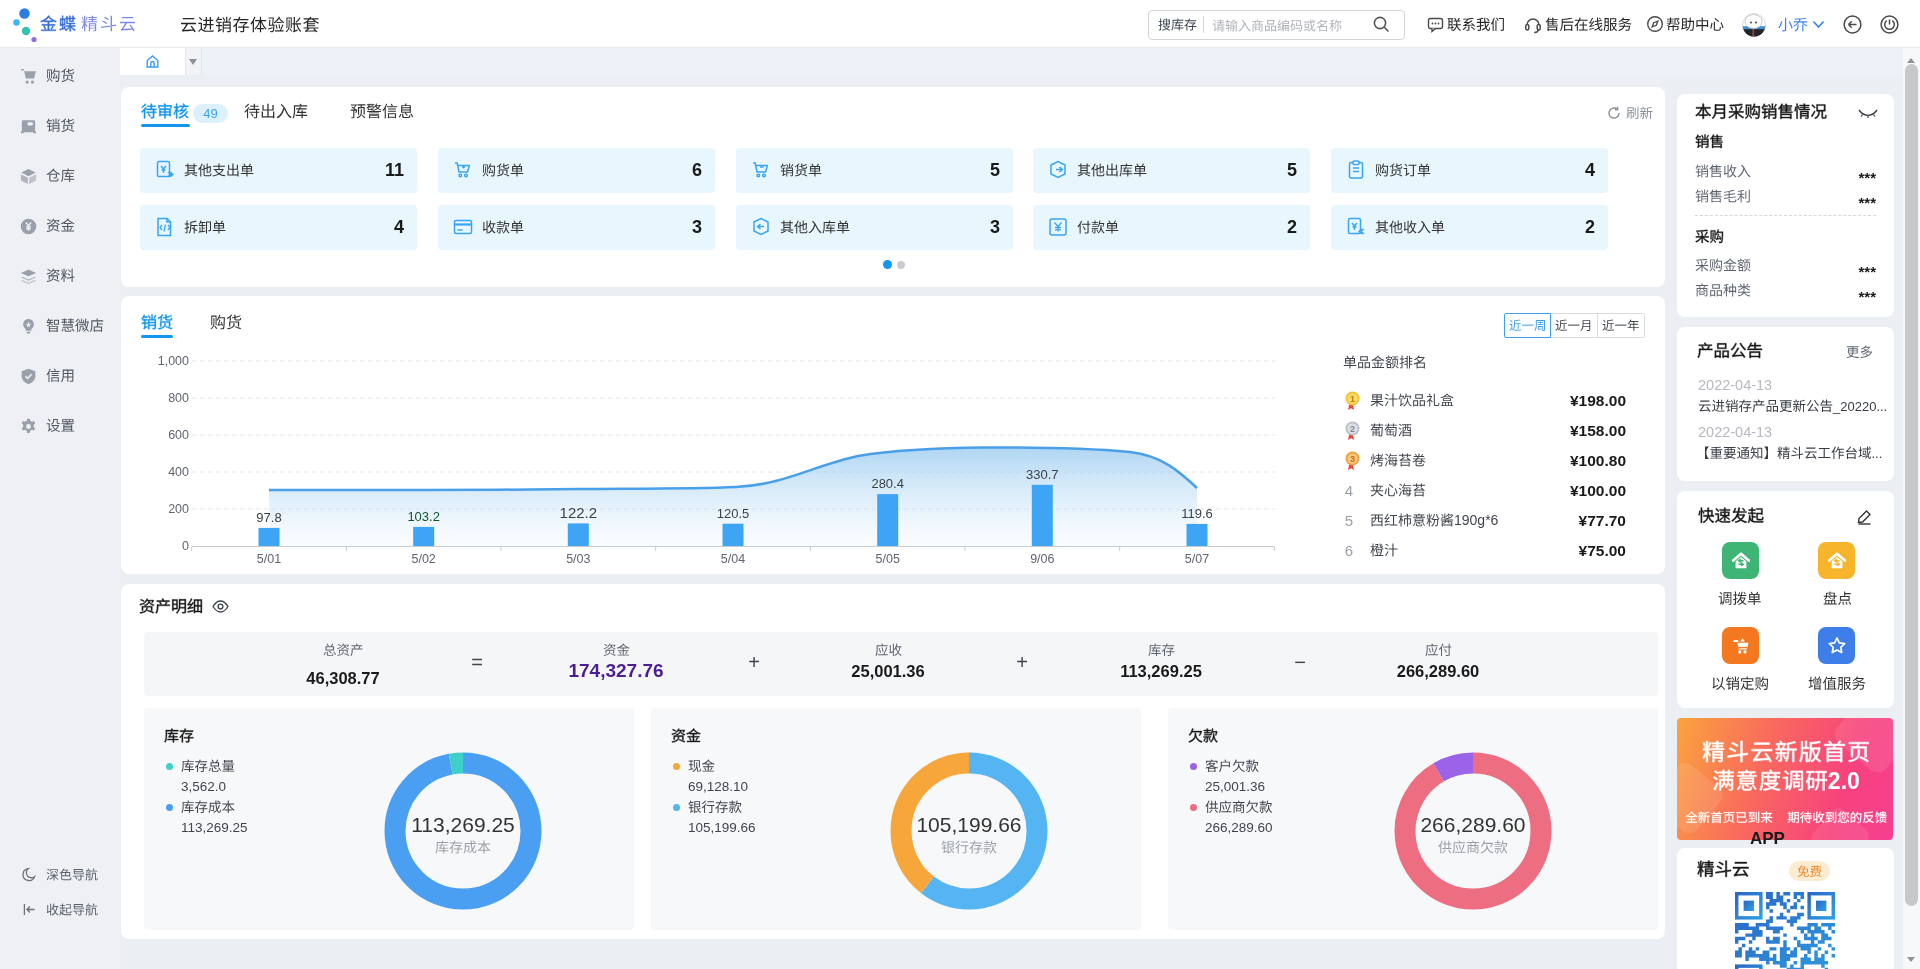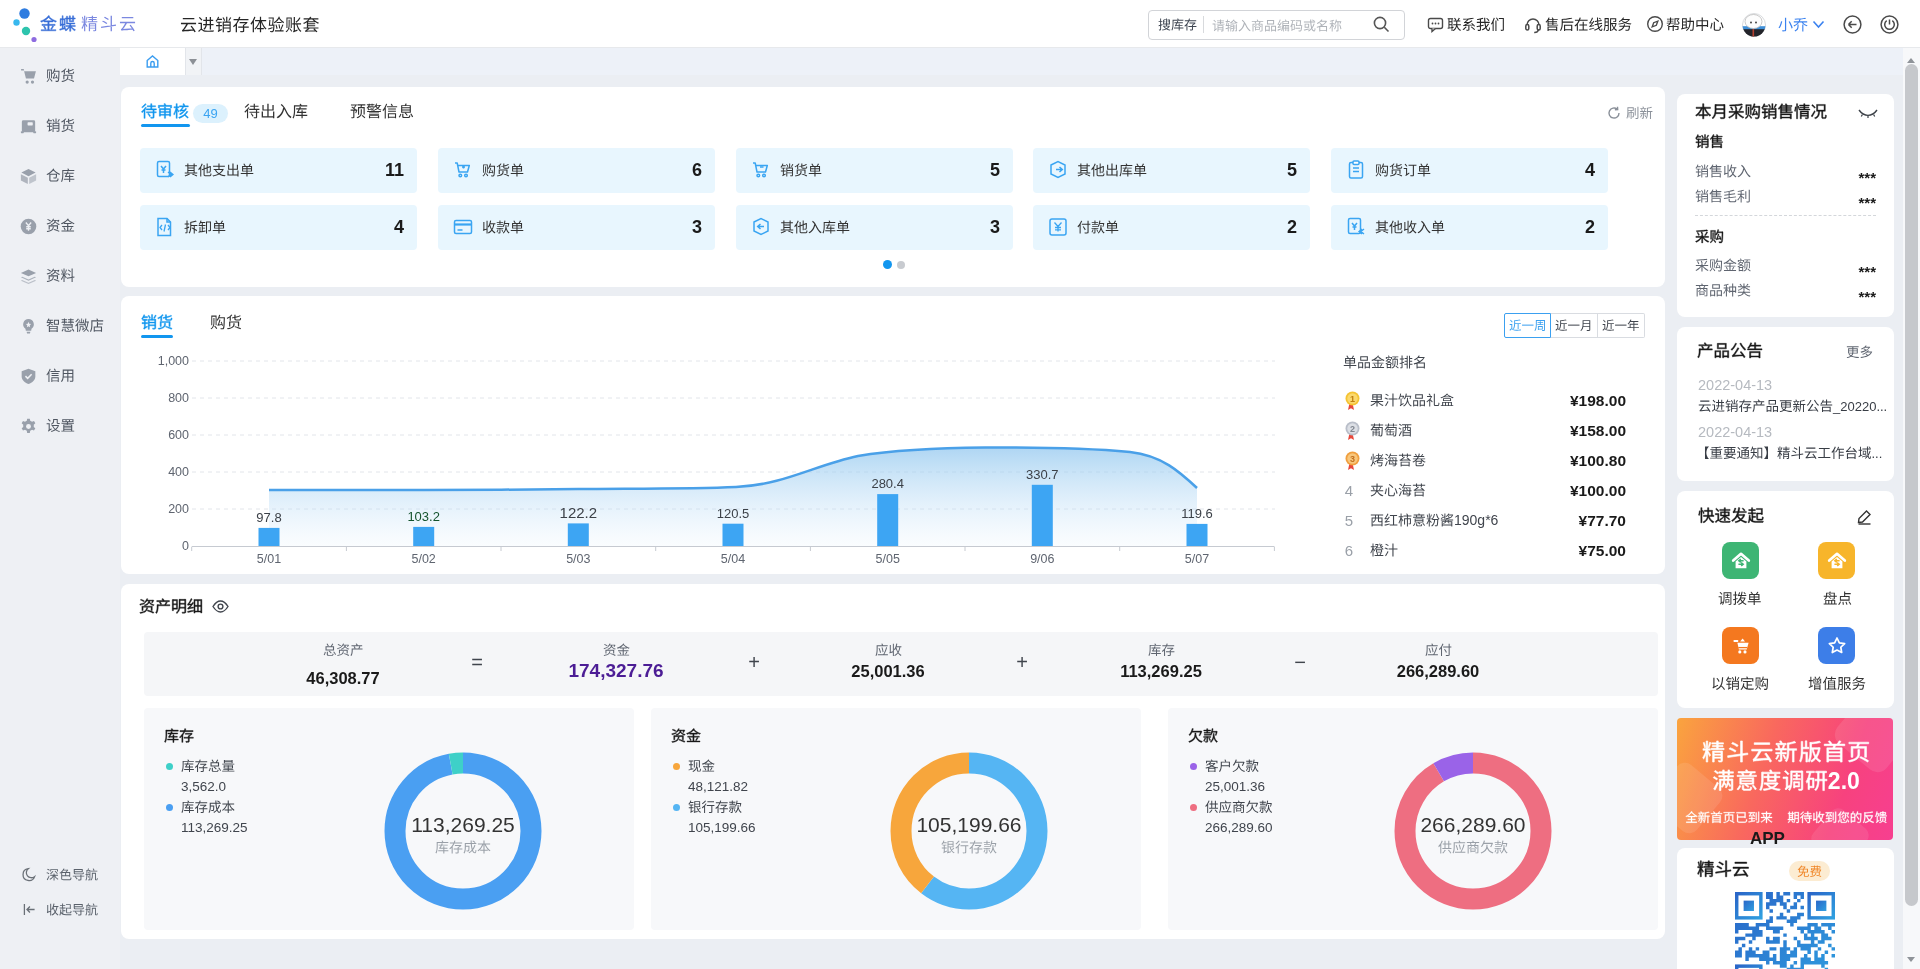--- a/index.html
+++ b/index.html
@@ -790,21 +790,21 @@
 <div class="abs" style="left:651px;top:708px;width:490px;height:222px;background:#f7f8fa;border-radius:4px"></div>
 <div style="position:absolute;left:671.0px;top:728.0px;line-height:0;"><svg class="bz" style="width:30.0px;height:15px;vertical-align:-1.8px;fill:#1a1a1a;color:#1a1a1a;" viewBox="0 0 2000 1000">
       <use href="#u8D44" x="0"></use>
       <use href="#u91D1" x="1000"></use>
     </svg></div>
 <div class="abs" style="left:673px;top:763px;width:7px;height:7px;border-radius:50%;background:#f7a63c"></div>
 <div style="position:absolute;left:688.0px;top:759.0px;line-height:0;"><svg style="width:27.0px;height:13.5px;vertical-align:-1.6px;fill:#40454d;color:#40454d;" viewBox="0 0 2000 1000">
       <use href="#u73B0" x="0"></use>
       <use href="#u91D1" x="1000"></use>
     </svg></div>
-<div style="position:absolute;left:688px;top:780px;font-size:13.5px;line-height:13.5px;color:#40454d;white-space:nowrap;">48,121.82</div>
+<div style="position:absolute;left:688px;top:780px;font-size:13.5px;line-height:13.5px;color:#40454d;white-space:nowrap;">69,128.10</div>
 <div class="abs" style="left:673px;top:804px;width:7px;height:7px;border-radius:50%;background:#55b5f3"></div>
 <div style="position:absolute;left:688.0px;top:800.0px;line-height:0;"><svg style="width:54.0px;height:13.5px;vertical-align:-1.6px;fill:#40454d;color:#40454d;" viewBox="0 0 4000 1000">
       <use href="#u94F6" x="0"></use>
       <use href="#u884C" x="1000"></use>
       <use href="#u5B58" x="2000"></use>
       <use href="#u6B3E" x="3000"></use>
     </svg></div>
 <div style="position:absolute;left:688px;top:821px;font-size:13.5px;line-height:13.5px;color:#40454d;white-space:nowrap;">105,199.66</div>
 <svg class="abs" style="left:890px;top:752.0px" width="158" height="158" viewBox="0 0 158 158" fill="none">
 <g transform="rotate(-90 79 79)">

